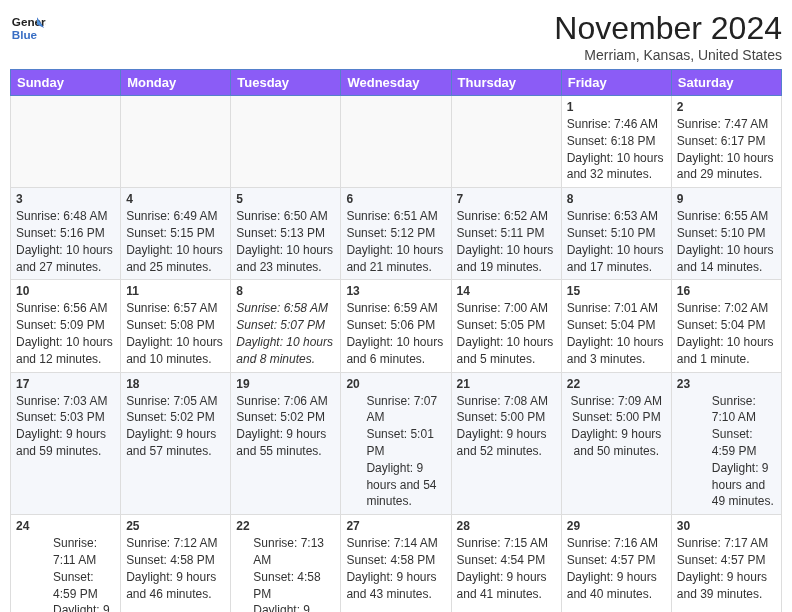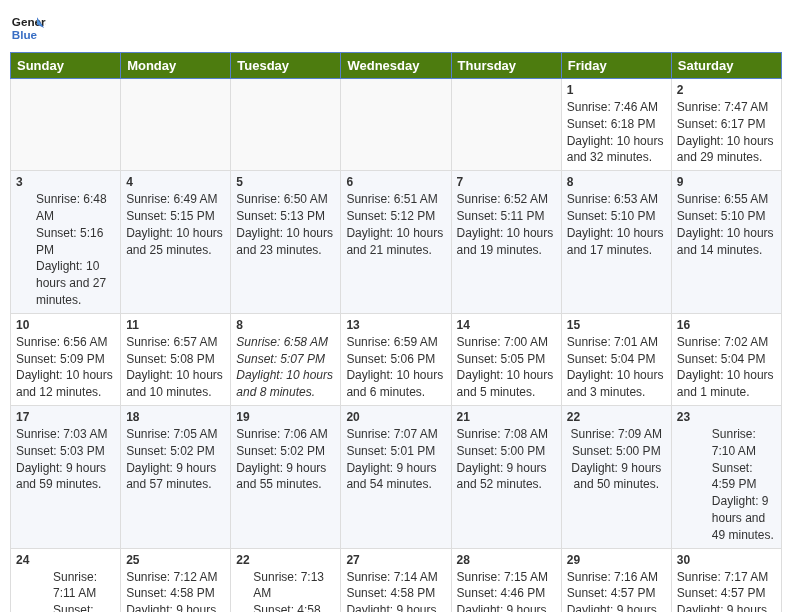--- a/index.html
+++ b/index.html
@@ -36,21 +36,21 @@
     .location {
       font-size: 14px;
       color: #444;
     }
     .calendar {
       width: 100%;
       border-collapse: collapse;
       border: 1px solid #ccc;
     }
     .calendar th {
-      background: #4d7c0f;
+      background: #8b5cf6;
       color: #fff;
       font-size: 13px;
       font-weight: bold;
       padding: 5px 6px;
       text-align: left;
       border: 1px solid #5580cc;
     }
     .calendar td {
       vertical-align: top;
       width: calc(100% / 7);
@@ -87,20 +87,24 @@
 
 <div class="header">
   <div class="logo">
     <svg class="logo-icon" viewBox="0 0 40 40">
       <text x="2" y="18" font-size="13" font-weight="bold" fill="#222">General</text>
       <text x="2" y="32" font-size="13" font-weight="bold" fill="#3a6fc4">Blue</text>
       <polygon points="30,8 38,20 30,16" fill="#3a6fc4"></polygon>
       <polygon points="30,10 36,18 30,15" fill="#5599dd"></polygon>
     </svg>
   </div>
+  <div class="title-block">
+    <div class="month-title">November 2024</div>
+    <div class="location">Merriam, Kansas, United States</div>
+  </div>
 </div>
 
 <table class="calendar">
   <thead>
     <tr id="weekday-header">
     <th>Sunday</th>
         <th>Monday</th>
         <th>Tuesday</th>
         <th>Wednesday</th>
         <th>Thursday</th>
@@ -124,21 +128,21 @@
         <td>
           <span class="day-num">2</span>
           <div class="day-info" style="white-space: pre-line;">Sunrise: 7:47 AM
 Sunset: 6:17 PM
 Daylight: 10 hours and 29 minutes.</div>
         </td>
       </tr>
       <tr>
         <td>
           <span class="day-num">3</span>
-          <div class="day-info" style="white-space: pre-line; margin-left: 20px;">Sunrise: 6:48 AM
+          <div class="day-info" style="white-space: pre-line;">Sunrise: 6:48 AM
 Sunset: 5:16 PM
 Daylight: 10 hours and 27 minutes.</div>
         </td>
         <td>
           <span class="day-num">4</span>
           <div class="day-info" style="white-space: pre-line;">Sunrise: 6:49 AM
 Sunset: 5:15 PM
 Daylight: 10 hours and 25 minutes.</div>
         </td>
         <td>
@@ -230,21 +234,21 @@
 Daylight: 9 hours and 57 minutes.</div>
         </td>
         <td>
           <span class="day-num">19</span>
           <div class="day-info" style="white-space: pre-line;">Sunrise: 7:06 AM
 Sunset: 5:02 PM
 Daylight: 9 hours and 55 minutes.</div>
         </td>
         <td>
           <span class="day-num">20</span>
-          <div class="day-info" style="white-space: pre-line;">Sunrise: 7:07 AM
+          <div class="day-info" style="white-space: pre-line; margin-left: 20px;">Sunrise: 7:07 AM
 Sunset: 5:01 PM
 Daylight: 9 hours and 54 minutes.</div>
         </td>
         <td>
           <span class="day-num">21</span>
           <div class="day-info" style="white-space: pre-line;">Sunrise: 7:08 AM
 Sunset: 5:00 PM
 Daylight: 9 hours and 52 minutes.</div>
         </td>
         <td>
@@ -281,21 +285,21 @@
         </td>
         <td>
           <span class="day-num">27</span>
           <div class="day-info" style="white-space: pre-line;">Sunrise: 7:14 AM
 Sunset: 4:58 PM
 Daylight: 9 hours and 43 minutes.</div>
         </td>
         <td>
           <span class="day-num">28</span>
           <div class="day-info" style="white-space: pre-line;">Sunrise: 7:15 AM
-Sunset: 4:46 PM
+Sunset: 4:54 PM
 Daylight: 9 hours and 41 minutes.</div>
         </td>
         <td>
           <span class="day-num">29</span>
           <div class="day-info" style="white-space: pre-line;">Sunrise: 7:16 AM
 Sunset: 4:57 PM
 Daylight: 9 hours and 40 minutes.</div>
         </td>
         <td>
           <span class="day-num">30</span>

